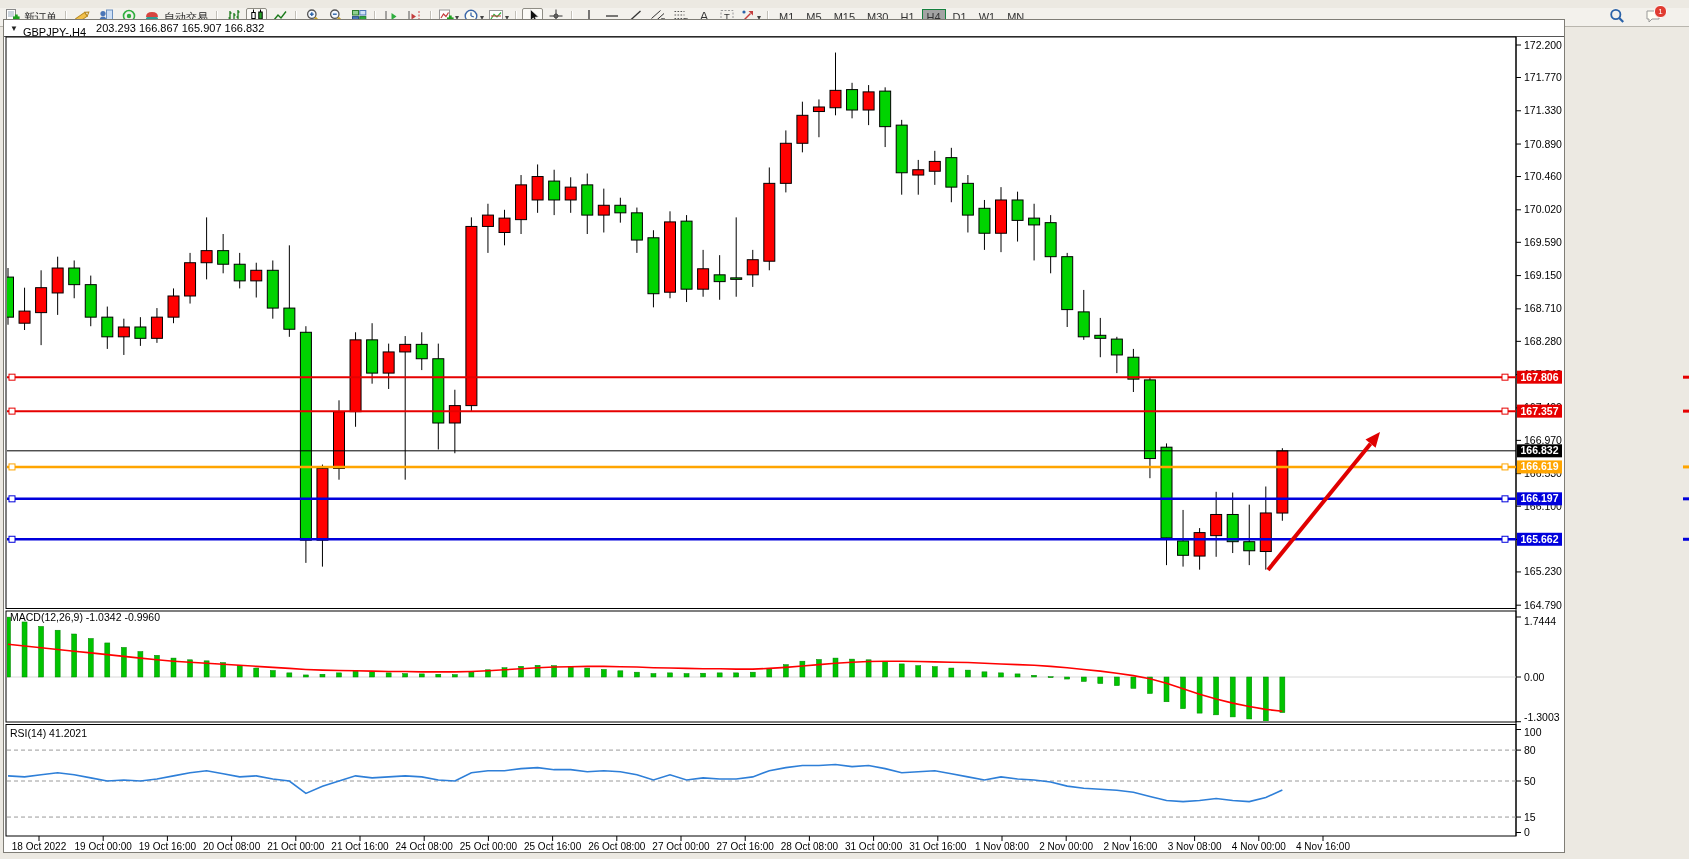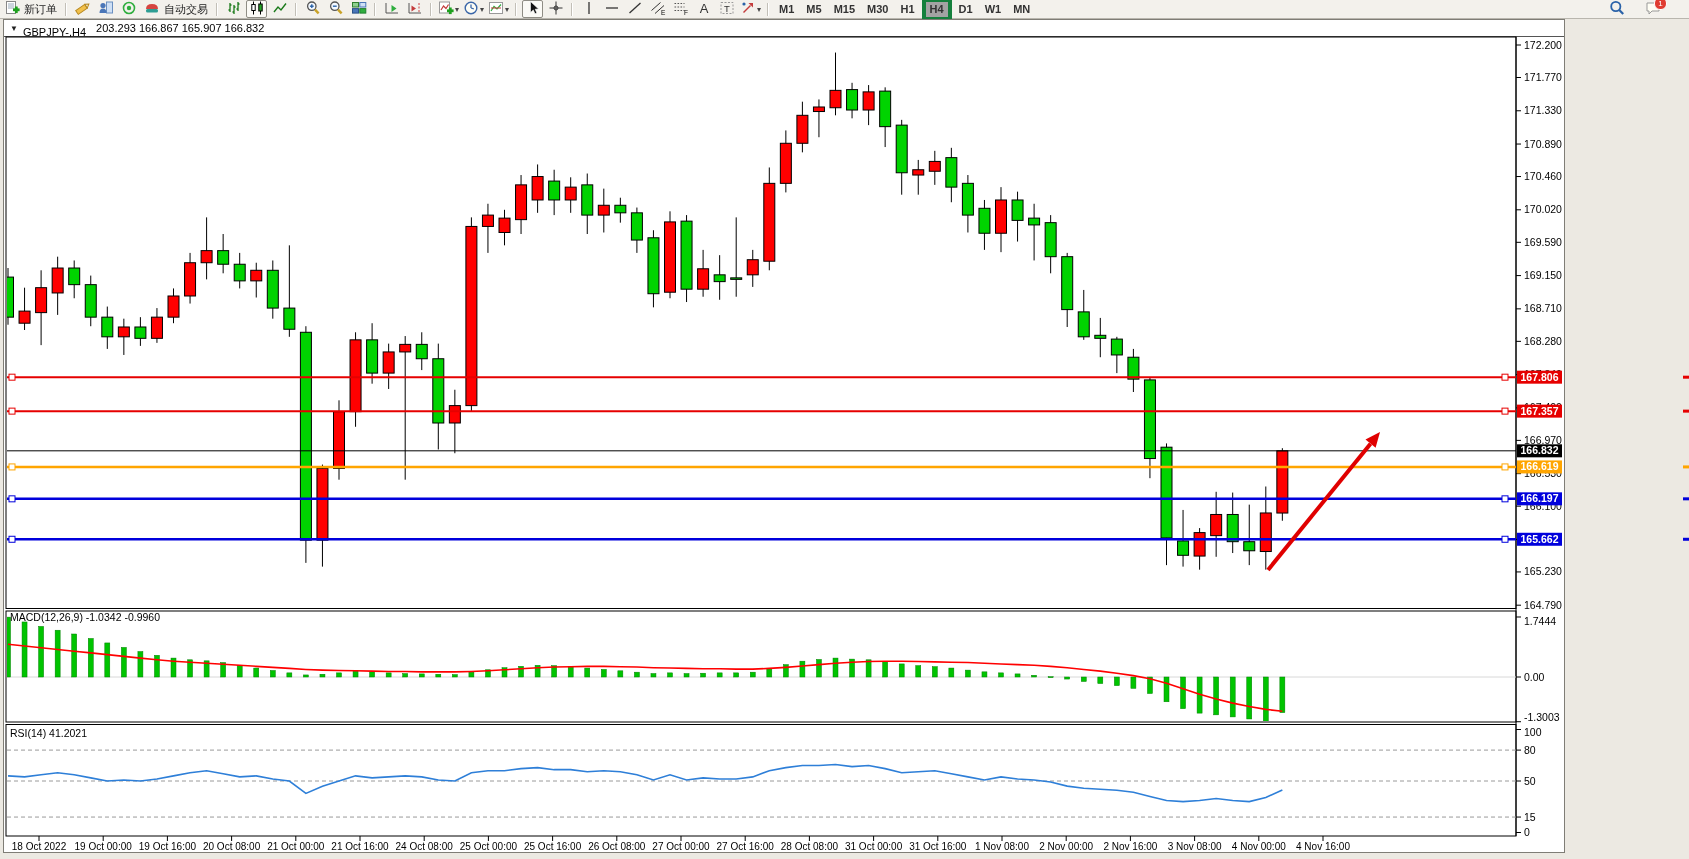--- a/index.html
+++ b/index.html
@@ -1,28 +1,28 @@
 <!DOCTYPE html>
 <html><head>
 <meta charset="utf-8">
 <style>
   html,body{margin:0;padding:0;background:#e8e5de;font-family:"Liberation Sans",sans-serif;}
   #stage{position:relative;width:1689px;height:859px;background:#ece9e2;overflow:hidden;}
   
-  #toolbar{position:absolute;left:0;top:0;width:1689px;height:18px;background:#f3f1ec;
+  #toolbar{position:absolute;left:0;top:8px;width:1689px;height:18px;background:#f3f1ec;
            border-bottom:1px solid #b9b6ae;display:flex;align-items:center;font-size:11px;color:#222;}
   .tb-btn{height:16px;min-width:19px;display:flex;align-items:center;justify-content:center;
           margin:0 1px;border:1px solid transparent;border-radius:2px;position:relative;}
   .tb-btn.pressed{background:#fbfaf6;border:1px solid #8f8d85;}
   .tb-label{margin:0 4px 0 1px;white-space:nowrap;font-family:sans-serif;}
   .tb-sep{width:1px;height:13px;background:#c2bfb7;margin:0 4px;border-right:1px solid #fff;}
   .tb-dd{font-size:8px;color:#444;margin-left:1px;}
   .tf-btn{height:15px;padding:0 4px;margin:8px 1px;display:flex;align-items:center;justify-content:center;
-          border:1px solid transparent;color:#333;font-weight:bold;}
-  .tf-btn.sel{background:#a3a3a3;border:4px solid #15803d;}
+          border:1px solid transparent;color:#333;}
+  .tf-btn.sel{background:#a3a3a3;border:1px solid #15803d;}
   .tb-spacer{flex:1;}
   #chat-badge{position:absolute;right:-5px;top:-4px;width:11px;height:11px;border-radius:6px;background:#e03c31;
               color:#fff;font-size:8px;display:flex;align-items:center;justify-content:center;border:1px solid #fff;}
   
   #chart-window{position:absolute;left:3px;top:19px;width:1562px;height:834px;background:#fff;border:1px solid #7f7d76;box-sizing:border-box;}
   #chart-title{position:absolute;left:0;top:0;width:100%;height:17px;background:#fff;border-bottom:1px solid #555;
                display:flex;align-items:center;font-size:11px;color:#000;box-sizing:border-box;}
   #chart-title .tri{font-size:8px;margin:0 5px 0 6px;color:#222;}
   #chart-title .ttl{margin-right:10px;margin-top:8px;}
   #chart-svg{position:absolute;left:0;top:0;}

